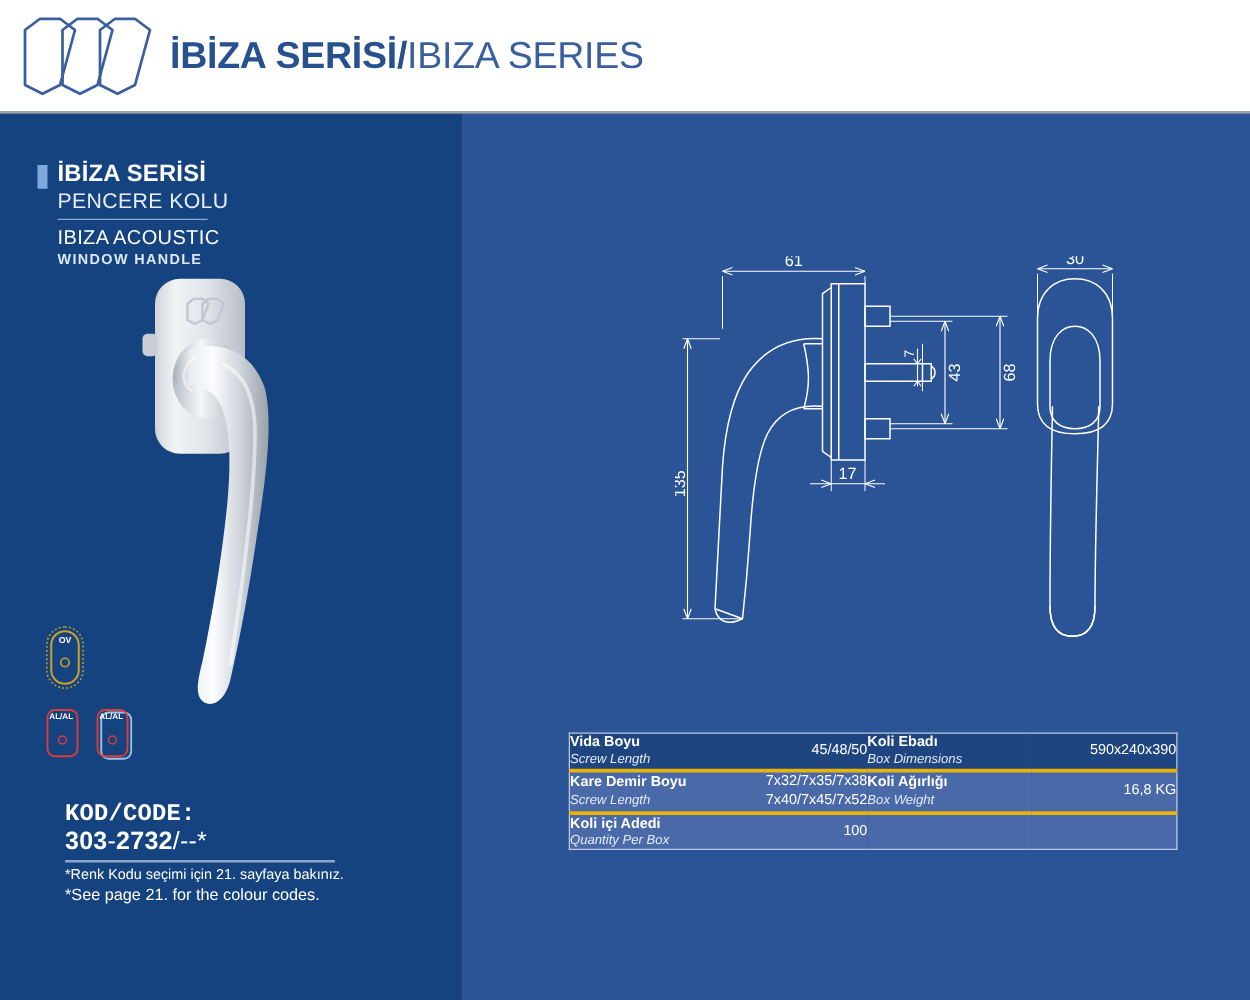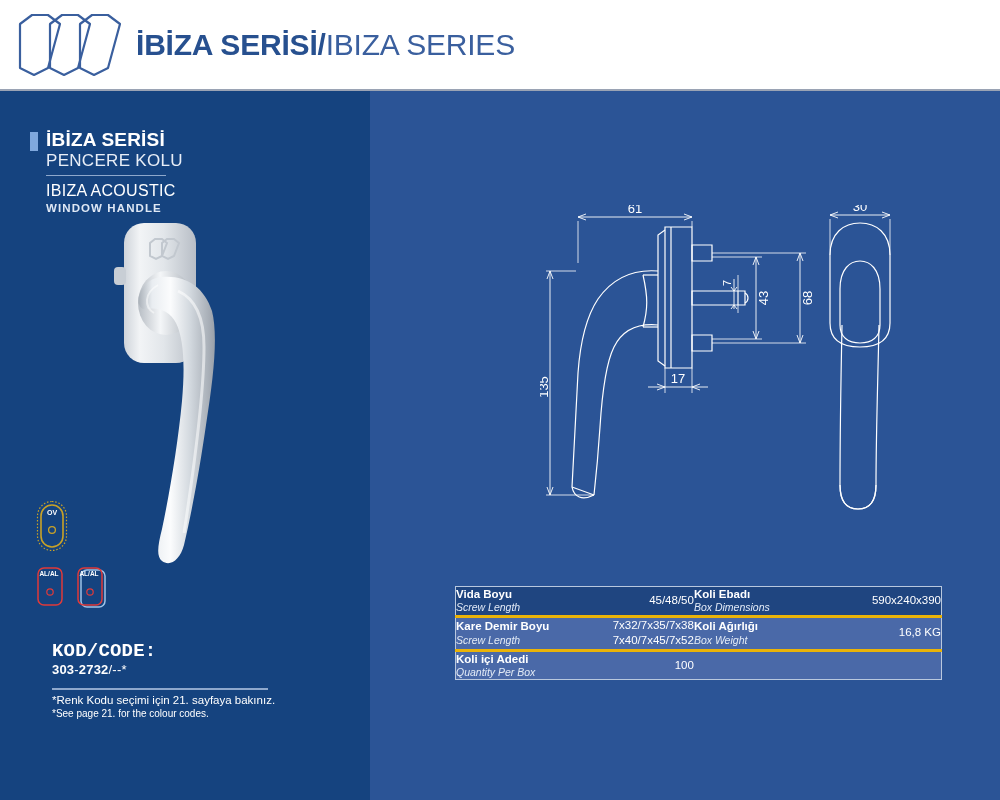--- a/index.html
+++ b/index.html
@@ -113,34 +113,34 @@
 
   
   .code-label {
     position: absolute; left: 52px; top: 640px;
     font-size: 19px; font-weight: bold; color: #ffffff;
     letter-spacing: 0.2px;
     font-family: Liberation Mono, monospace;
   }
   .code-value {
     position: absolute; left: 52px; top: 662px;
-    font-size: 13px; color: #ffffff; letter-spacing: 0.2px;
+    font-size: 20px; color: #ffffff; letter-spacing: 0.2px;
   }
   .code-value b { font-weight: bold; }
   .code-rule {
     position: absolute; left: 52px; top: 688px;
     width: 216px; height: 1.5px; background: #8ea8cc;
   }
   .note1 {
     position: absolute; left: 52px; top: 694px;
     font-size: 11.5px; color: #ffffff;
   }
   .note2 {
     position: absolute; left: 52px; top: 708px;
-    font-size: 10px; color: #ffffff;
+    font-size: 13px; color: #ffffff;
   }
 
   
   .tech-drawing {
     position: absolute; left: 540px; top: 205px;
     width: 420px; height: 330px;
   }
   .tech-drawing-2 {
     position: absolute; left: 800px; top: 205px;
     width: 150px; height: 330px;

